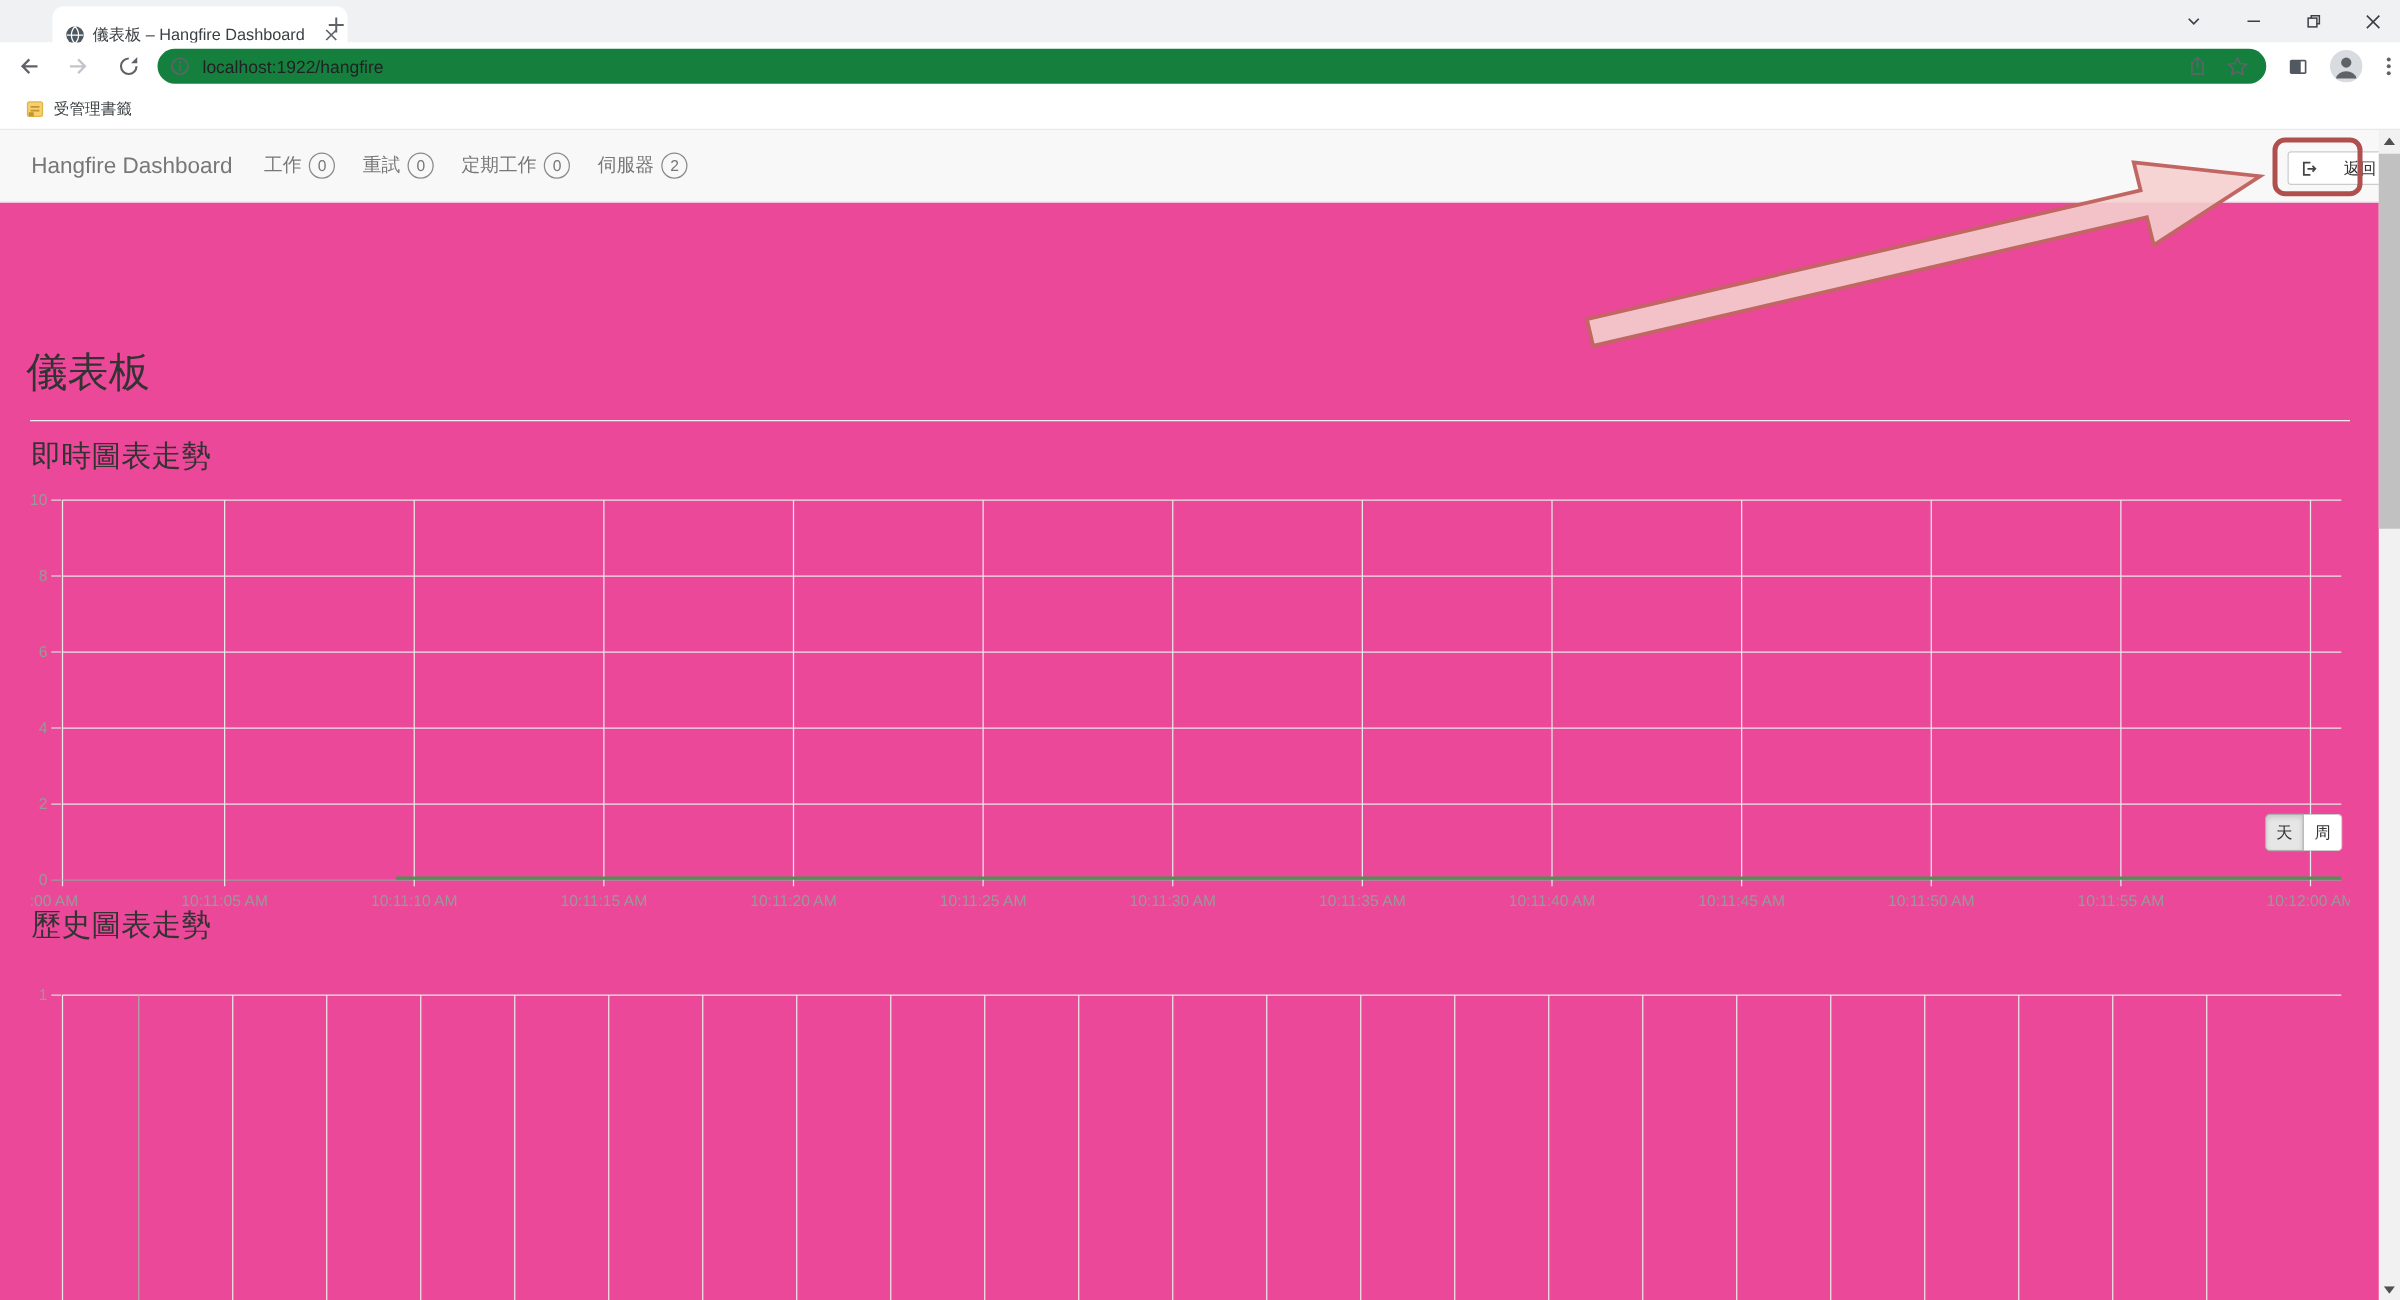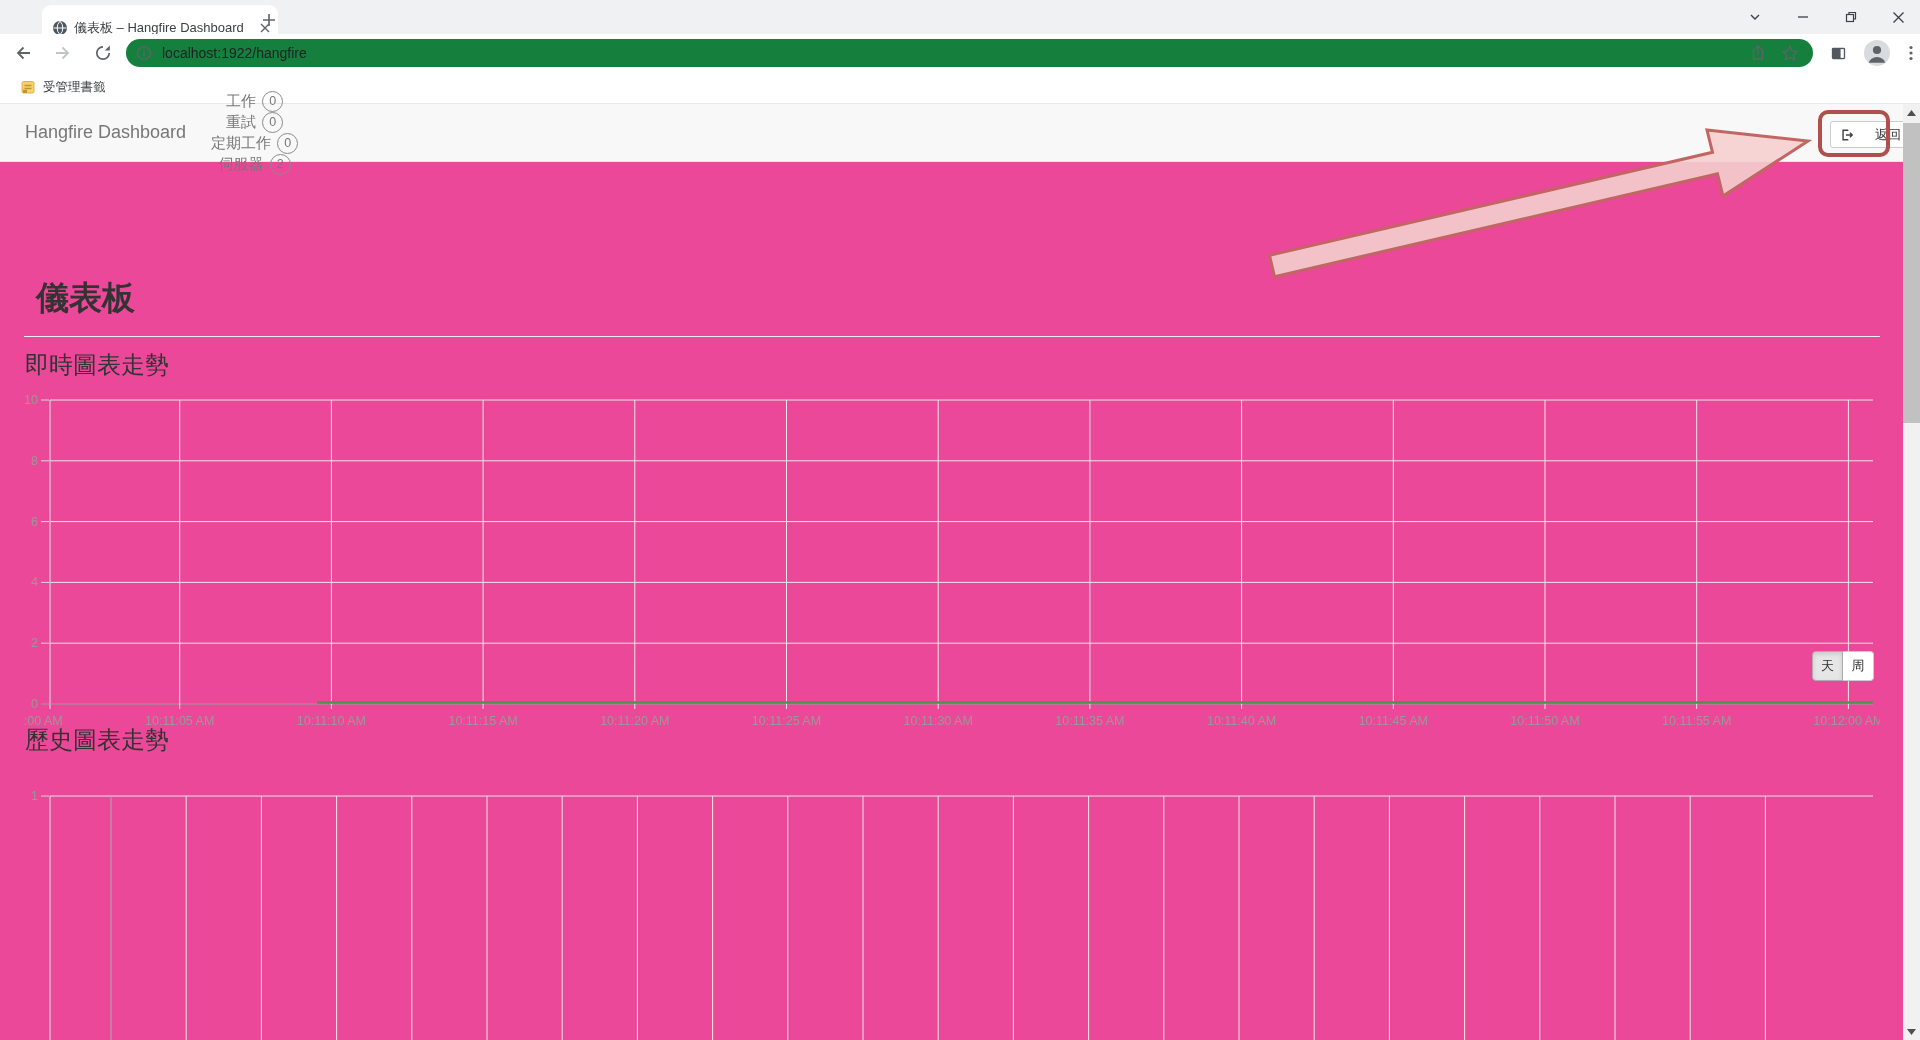--- a/index.html
+++ b/index.html
@@ -29,32 +29,32 @@
     border-bottom:1px solid #e6e8ea; display:flex; align-items:center; }
   .bm-item { display:flex; gap:7px; margin-left:14px; padding:3px 6px; border-radius:6px; }
   .bm-label { font-size:12.5px; color:#3c4043; }
 
   
   .webpage { position:absolute; left:0; top:104px; width:1920px; height:936px; background:#ec4899; }
 
   .hf-navbar { position:absolute; left:0; top:0; width:1920px; height:58px; background:#f8f8f8;
     border-bottom:1px solid #e7e7e7; display:flex; align-items:center; }
   .hf-brand { font-size:18px; color:#777; margin-left:25px; text-decoration:none; white-space:nowrap; }
-  .hf-links { display:flex; align-items:center; margin-left:14px;flex-direction:column; }
+  .hf-links { display:flex; align-items:center; margin-left:14px; }
   .hf-link { display:flex; align-items:center; gap:6px; padding:0 11px; font-size:15px; color:#777; cursor:pointer; }
   .hf-count { display:inline-flex; align-items:center; justify-content:center; width:21px; height:21px;
     border:1px solid #8a8a8a; border-radius:50%; font-size:12.5px; color:#777; }
 
   .back-btn { position:absolute; left:1830px; top:121px; height:27px; display:inline-flex; align-items:center; gap:21px;
     background:#fff; border:1px solid #ccc; border-radius:3px; padding:0 9px; font-size:13px; color:#333; cursor:pointer; }
   .anno-box { position:absolute; left:1818px; top:110px; width:72px; height:47px;
     border:4px solid #b0504e; border-radius:10px; pointer-events:none; }
   .anno-arrow { position:absolute; left:0; top:0; width:1920px; height:1040px; pointer-events:none; }
 
-  .page-title { position:absolute; left:36px; top:172px; font-size:33px; font-weight:700; color:#333; }
+  .page-title { position:absolute; left:21px; top:172px; font-size:33px; font-weight:400; color:#333; }
   .page-title-rule { position:absolute; left:24px; top:232px; width:1856px; border-bottom:1px solid #eee; }
   .sec-title { position:absolute; left:25px; font-size:24px; font-weight:500; color:#333; }
   .sec-rt { top:245px; } .sec-hist { top:620px; }
 
   .chart { position:absolute; left:24px; overflow:hidden; }
   .chart-rt { top:290px; width:1856px; height:336px; }
   .chart-hist { top:686px; width:1856px; height:344px; }
   .chart svg text { font-family:"Liberation Sans","DejaVu Sans",sans-serif; }
 
   .toggle-group { position:absolute; left:1812px; top:651px; display:flex; }

